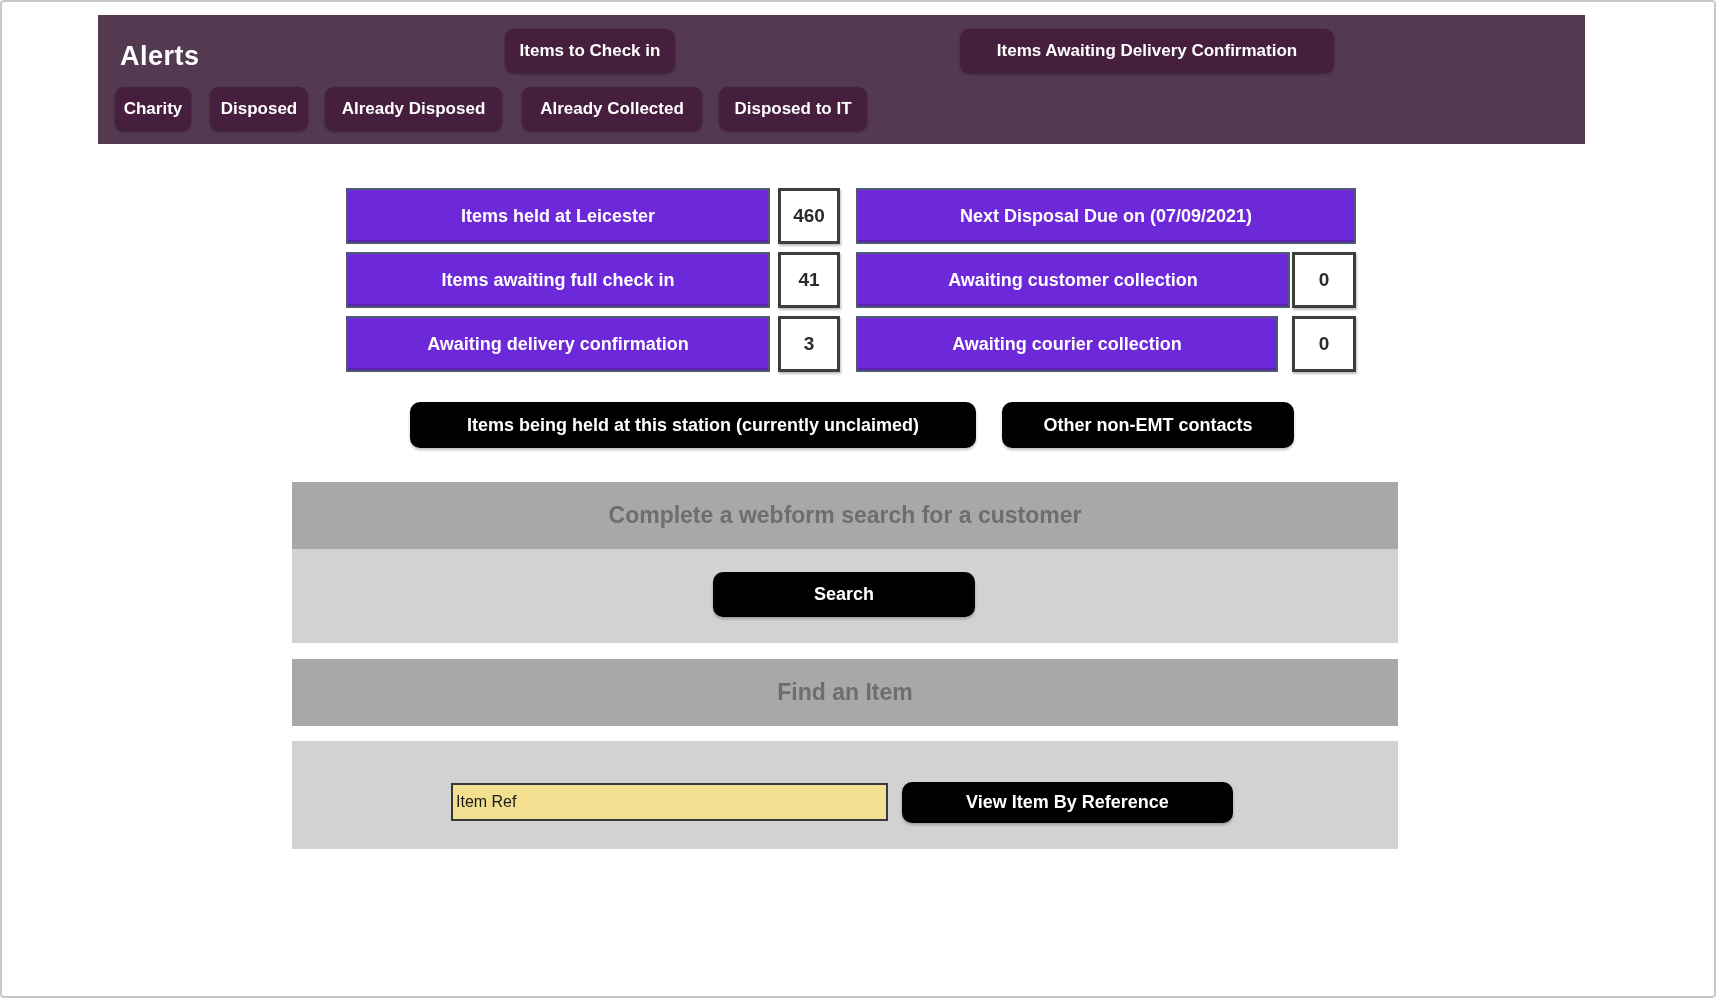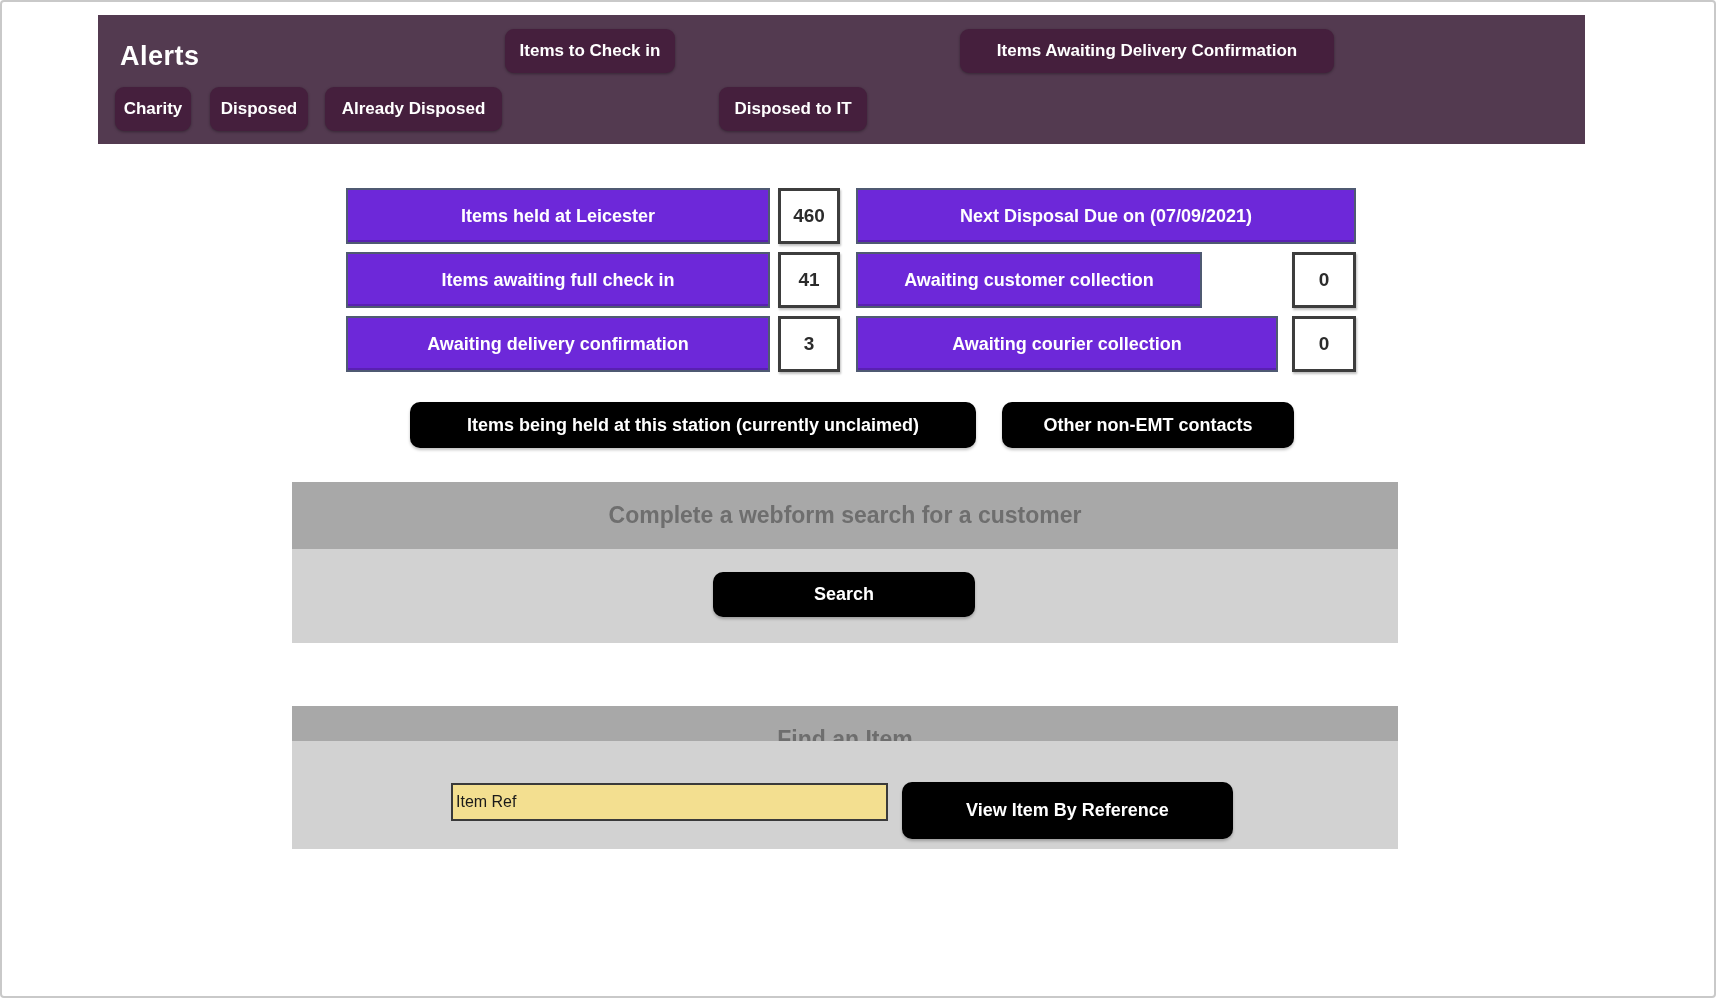--- a/index.html
+++ b/index.html
@@ -61,49 +61,50 @@
 
   <header class="alerts-bar">
     <div class="alerts-title">Alerts</div>
 
     <button class="pbtn" style="left:407px; top:14px; width:170px; height:44px;">Items to Check in</button>
     <button class="pbtn" style="left:862px; top:14px; width:374px; height:44px;">Items Awaiting Delivery Confirmation</button>
 
     <button class="pbtn" style="left:17px;  top:72px; width:76px;  height:44px;">Charity</button>
     <button class="pbtn" style="left:112px; top:72px; width:98px;  height:44px;">Disposed</button>
     <button class="pbtn" style="left:227px; top:72px; width:177px; height:44px;">Already Disposed</button>
+    <button class="pbtn" style="left:424px; top:72px; width:180px; height:44px;">Already Collected</button>
     <button class="pbtn" style="left:621px; top:72px; width:148px; height:44px;">Disposed to IT</button>
   </header>
 
   <div>
 
     <div class="cell" style="left:344px; top:186px; width:424px;">Items held at Leicester</div>
     <div class="valbox" style="left:776px; top:186px; width:62px;">460</div>
     <div class="cell" style="left:854px; top:186px; width:500px;">Next Disposal Due on (07/09/2021)</div>
 
     <div class="cell" style="left:344px; top:250px; width:424px;">Items awaiting full check in</div>
     <div class="valbox" style="left:776px; top:250px; width:62px;">41</div>
-    <div class="cell" style="left:854px; top:250px; width:346px;">Awaiting customer collection</div>
+    <div class="cell" style="left:854px; top:250px; width:434px;">Awaiting customer collection</div>
     <div class="valbox" style="left:1290px; top:250px; width:64px;">0</div>
 
     <div class="cell" style="left:344px; top:314px; width:424px;">Awaiting delivery confirmation</div>
     <div class="valbox" style="left:776px; top:314px; width:62px;">3</div>
     <div class="cell" style="left:854px; top:314px; width:422px;">Awaiting courier collection</div>
     <div class="valbox" style="left:1290px; top:314px; width:64px;">0</div>
   </div>
 
   <button class="gbtn" style="left:408px; top:400px; width:566px; height:46px;">Items being held at this station (currently unclaimed)</button>
   <button class="gbtn" style="left:1000px; top:400px; width:292px; height:46px;">Other non-EMT contacts</button>
 
   <div class="section-header" style="top:480px;">
     <span>Complete a webform search for a customer</span>
   </div>
   <div class="section-body" style="top:547px; height:94px;"></div>
   <button class="gbtn" style="left:711px; top:570px; width:262px; height:45px;">Search</button>
 
-  <div class="section-header" style="top:704px;">
+  <div class="section-header" style="top:657px;">
     <span>Find an Item</span>
   </div>
   <div class="section-body" style="top:739px; height:108px;"></div>
   <input class="item-ref-input" type="text" value="Item Ref" style="">
-  <button class="gbtn" style="left:900px; top:780px; width:331px; height:57px;">View Item By Reference</button>
+  <button class="gbtn" style="left:900px; top:780px; width:331px; height:41px;">View Item By Reference</button>
 
 </div>
 
 </body></html>

